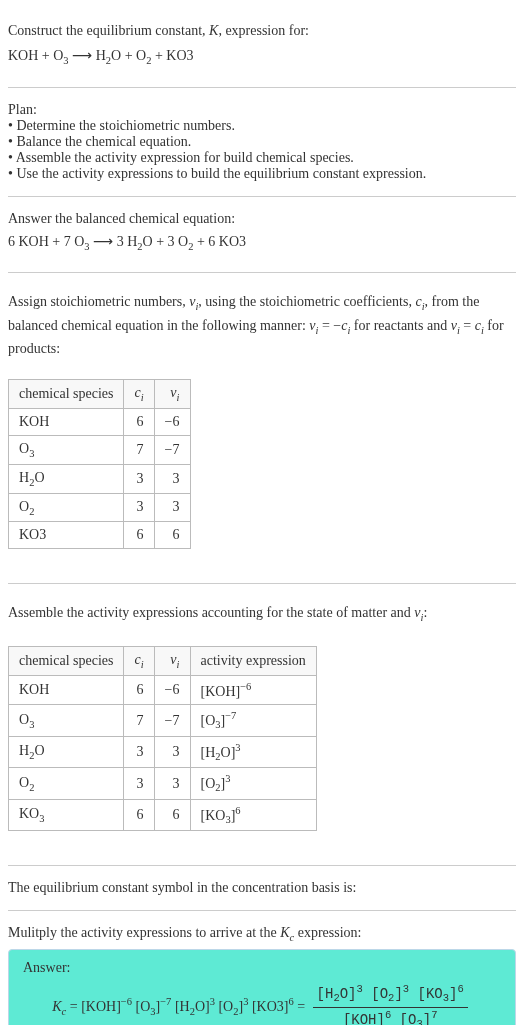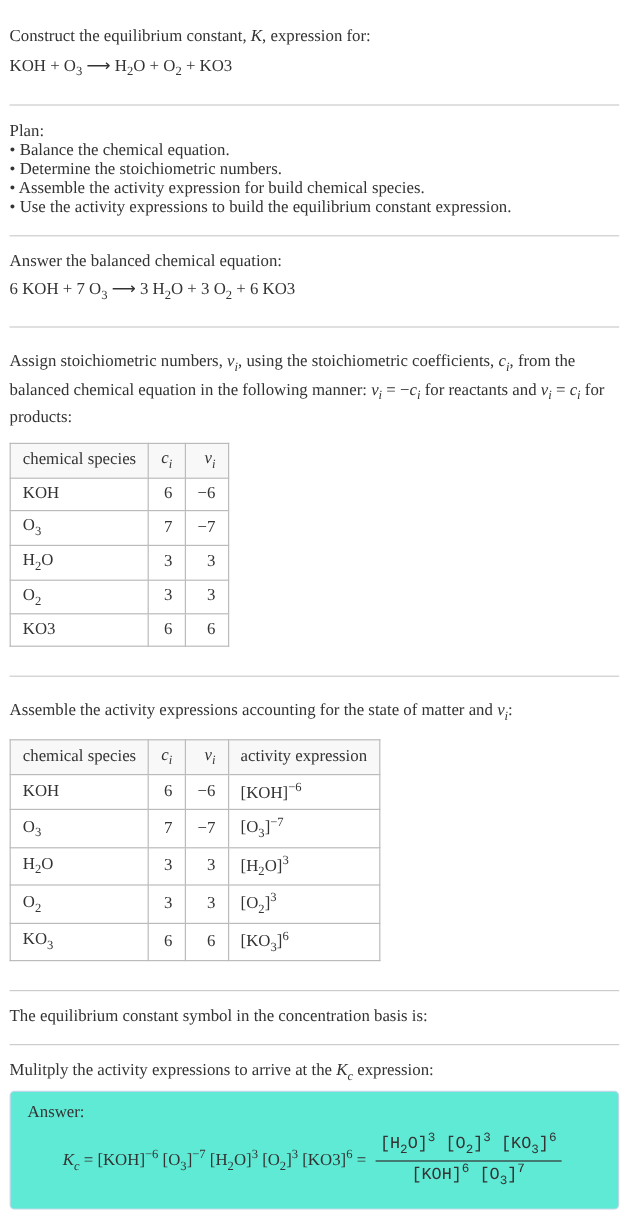--- a/index.html
+++ b/index.html
@@ -15,21 +15,21 @@
   .section {
     padding: 8px 0;
   }
   hr {
     border: none;
     border-top: 1px solid #ccc;
     margin: 6px 0;
   }
   table {
     border-collapse: collapse;
-    margin: 10px 0;
+    margin: 20px 0;
   }
   th, td {
     border: 1px solid #bbb;
     padding: 5px 10px;
     text-align: left;
     font-weight: normal;
   }
   th {
     background: #f8f8f8;
   }
@@ -72,22 +72,22 @@
 <body>
 
 <div class="section">
   <div class="eq-line">Construct the equilibrium constant, <i>K</i>, expression for:</div>
   <div class="eq-line">KOH + O<sub>3</sub> ⟶ H<sub>2</sub>O + O<sub>2</sub> + KO3</div>
 </div>
 <hr>
 
 <div class="section">
   <div>Plan:</div>
+  <div>• Determine the stoichiometric numbers.</div>
   <div>• Balance the chemical equation.</div>
-  <div>• Determine the stoichiometric numbers.</div>
   <div>• Assemble the activity expression for build chemical species.</div>
   <div>• Use the activity expressions to build the equilibrium constant expression.</div>
 </div>
 <hr>
 
 <div class="section">
   <div>Answer the balanced chemical equation:</div>
   <div class="eq-line">6 KOH + 7 O<sub>3</sub> ⟶ 3 H<sub>2</sub>O + 3 O<sub>2</sub> + 6 KO3</div>
 </div>
 <hr>

